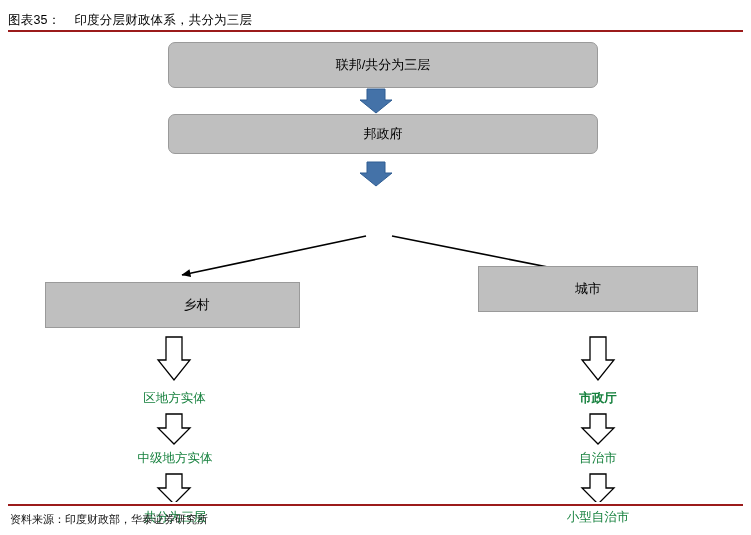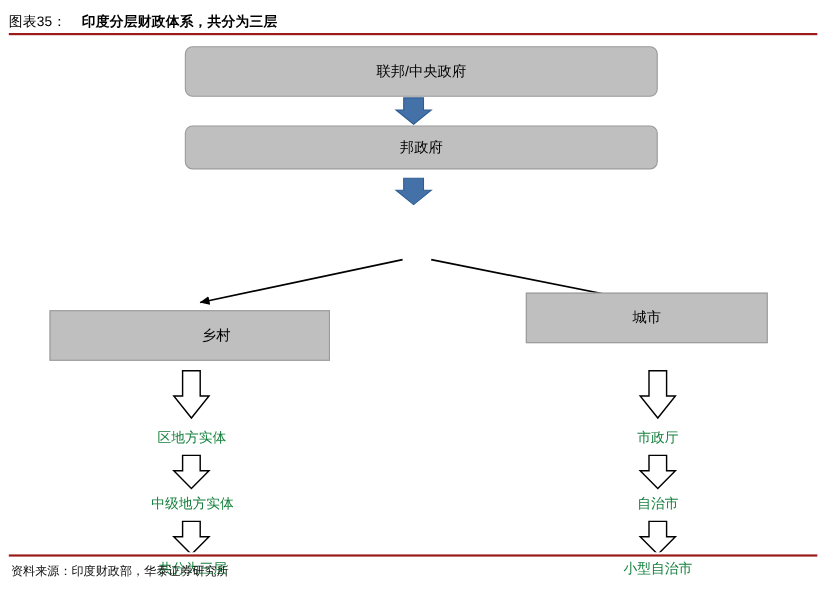--- a/index.html
+++ b/index.html
@@ -32,21 +32,21 @@
   }
   .title-label {
     font-size: 12.5px;
     font-weight: normal;
     color: #000000;
     white-space: nowrap;
     letter-spacing: 0.2px;
   }
   .title-text {
     font-size: 12.5px;
-    font-weight: bold;
+    font-weight: normal;
     color: #000000;
     white-space: nowrap;
     margin-left: 14px;
     letter-spacing: 0.2px;
   }
   .title-rule {
     position: absolute;
     left: 8px;
     top: 30px;
     width: 735px;
@@ -157,21 +157,21 @@
         <path d="M166,305 L182,305 L182,328 L190,328 L174,348 L158,328 L166,328 Z"></path>
         <path d="M166,382 L182,382 L182,396 L190,396 L174,412 L158,396 L166,396 Z"></path>
         <path d="M166,442 L182,442 L182,456 L190,456 L174,472 L158,456 L166,456 Z"></path>
         <path d="M590,305 L606,305 L606,328 L614,328 L598,348 L582,328 L590,328 Z"></path>
         <path d="M590,382 L606,382 L606,396 L614,396 L598,412 L582,396 L590,396 Z"></path>
         <path d="M590,442 L606,442 L606,456 L614,456 L598,472 L582,456 L590,456 Z"></path>
       </g>
     </svg>
 
     <div class="node box-round" style="left:168px; top:10px; width:430px; height:46px;">
-      <span>联邦/中央政府</span>
+      <span>联邦/共分为三层</span>
     </div>
 
     <div class="node box-round" style="left:168px; top:82px; width:430px; height:40px;">
       <span>邦政府</span>
     </div>
 
 
     <div class="node box-square" style="left:45px; top:250px; width:255px; height:46px;padding-left:48px;">
       <span>乡村</span>
     </div>
@@ -185,21 +185,21 @@
     </div>
 
     <div class="node text-node" style="left:110px; top:416px; width:130px; height:20px;">
       <span>中级地方实体</span>
     </div>
 
     <div class="node text-node" style="left:110px; top:475px; width:130px; height:20px;">
       <span>共分为三层</span>
     </div>
 
-    <div class="node text-node" style="left:553px; top:356px; width:90px; height:20px;">
+    <div class="node text-node" style="left:553px; top:356px; width:90px; height:20px;font-weight:bold;">
       <span>市政厅</span>
     </div>
 
     <div class="node text-node" style="left:553px; top:416px; width:90px; height:20px;">
       <span>自治市</span>
     </div>
 
     <div class="node text-node" style="left:538px; top:475px; width:120px; height:20px;">
       <span>小型自治市</span>
     </div>

